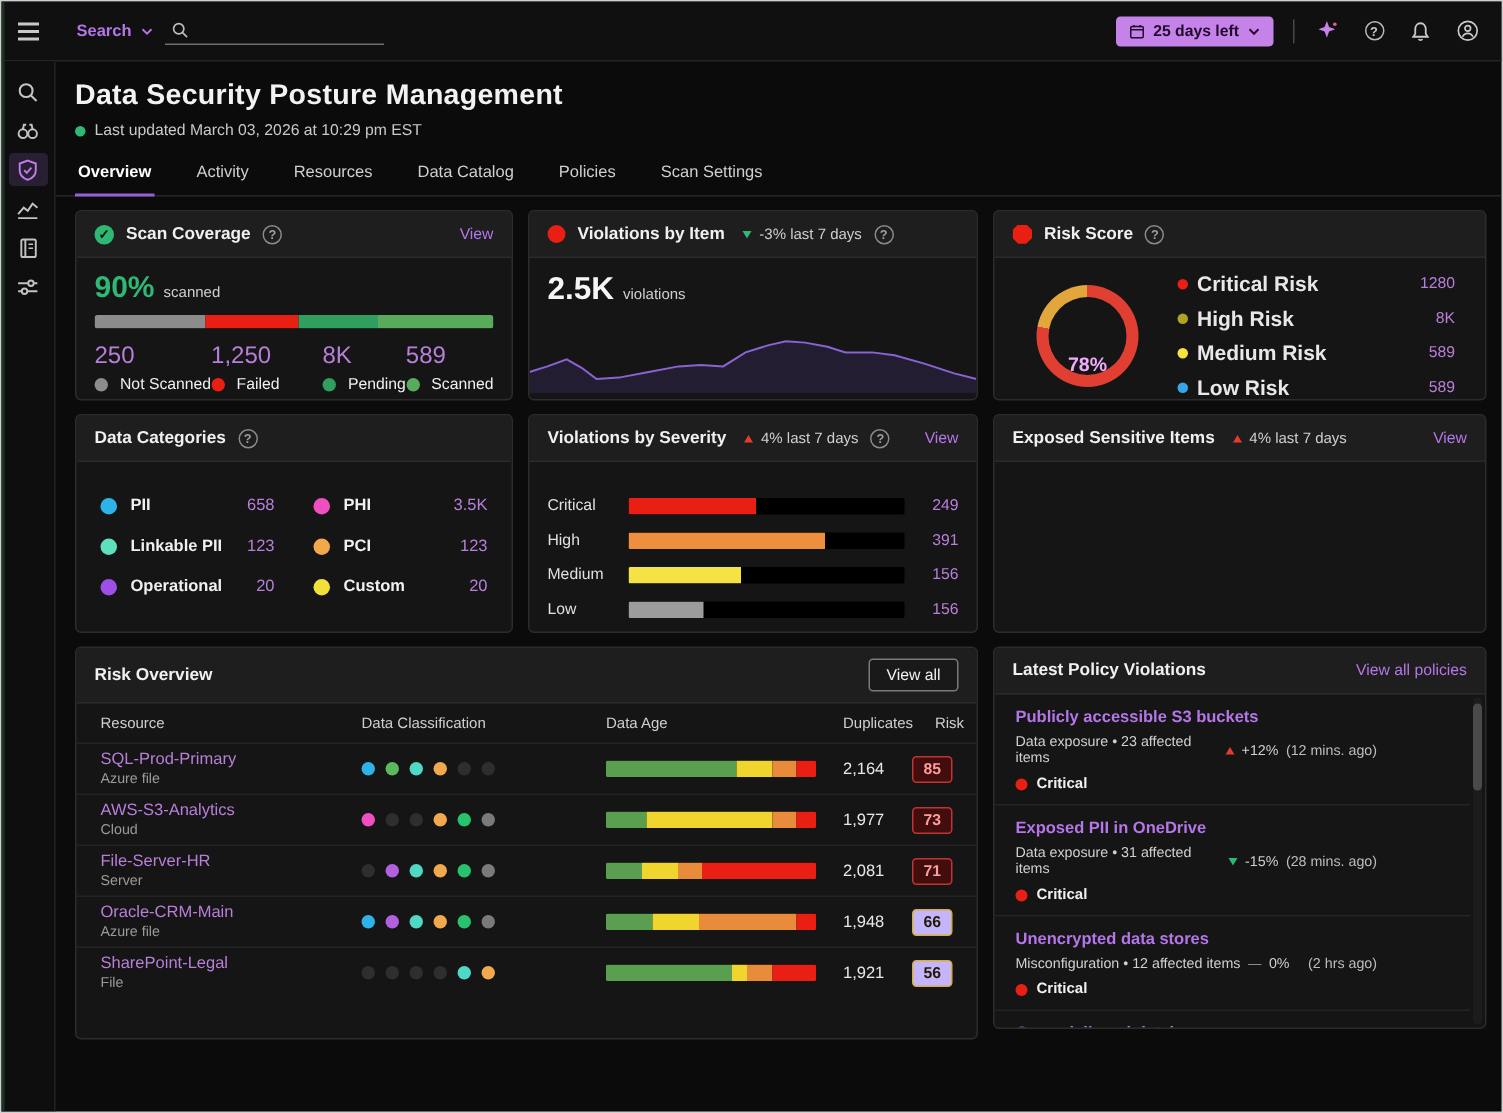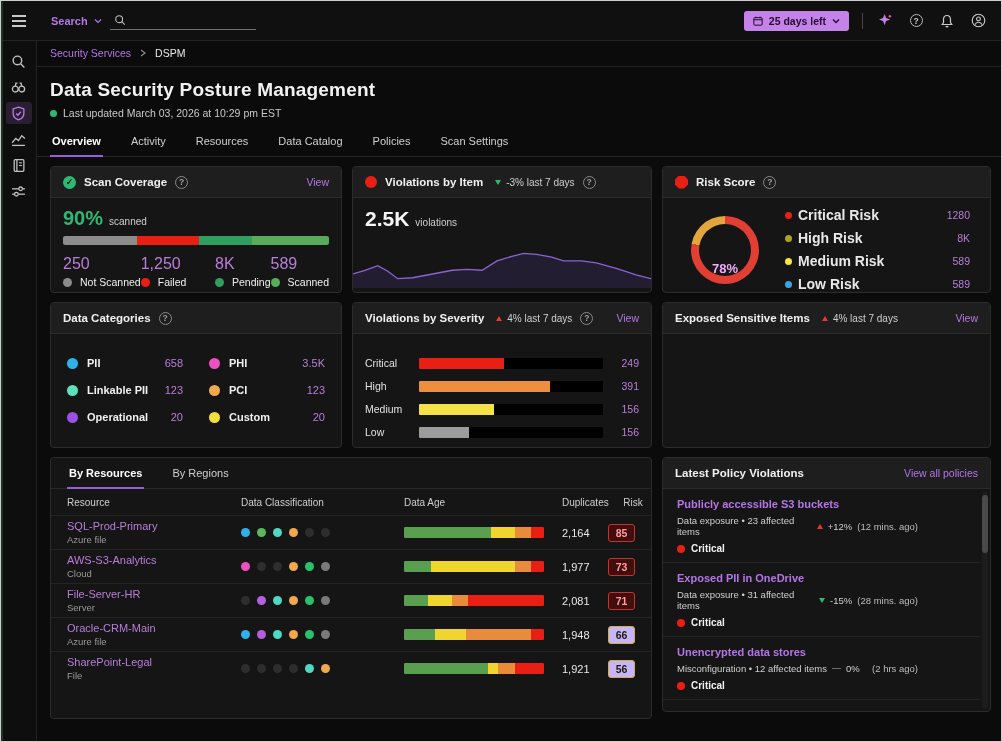--- a/index.html
+++ b/index.html
@@ -260,27 +260,20 @@
         <svg width="15" height="15" viewBox="0 0 14 14">
             <line x1="1" y1="4.5" x2="13" y2="4.5" stroke="#c2c2c2" stroke-width="1.2"></line>
             <circle cx="9" cy="4.5" r="1.7" fill="#0e0e0e" stroke="#c2c2c2" stroke-width="1.2"></circle>
             <line x1="1" y1="9.5" x2="13" y2="9.5" stroke="#c2c2c2" stroke-width="1.2"></line>
             <circle cx="5" cy="9.5" r="1.7" fill="#0e0e0e" stroke="#c2c2c2" stroke-width="1.2"></circle>
           </svg>
       </div>
     </div>
 
     <div class="main">
-      <div class="breadcrumb">
-        <span class="bc-link">Security Services</span>
-        <svg class="bc-sep" width="6" height="8" viewBox="0 0 6 8">
-            <polyline points="1,1 5,4 1,7" fill="none" stroke="#8a8a8a" stroke-width="1.2"></polyline>
-          </svg>
-        <span class="bc-current">DSPM</span>
-      </div>
 
       <div class="page-head">
         <div class="page-title">Data Security Posture Management</div>
         <div class="updated-row">
           <span class="green-dot"></span>
           <span>Last updated March 03, 2026 at 10:29 pm EST</span>
         </div>
       </div>
 
       <div class="tabs-row">
@@ -494,23 +487,23 @@
             <span class="card-title">Exposed Sensitive Items</span>
             <span class="trend-wrap">
                 <span class="tri tri-up"></span>
                 <span>4% last 7 days</span>
               </span>
             <span class="view-link">View</span>
           </div>
         </div>
 
         <div class="card risk-overview">
-          <div class="subtabs">
-            <div class="subtab active">By Resources</div>
-            <div class="subtab">By Regions</div>
+          <div class="card-head">
+            <span class="card-title">Risk Overview</span>
+            <button class="viewall-btn">View all</button>
           </div>
           <div class="tgrid thead">
             <span>Resource</span>
             <span>Data Classification</span>
             <span>Data Age</span>
             <span>Duplicates</span>
             <span class="th-risk">Risk</span>
           </div>
 
           <div class="tgrid trow">

